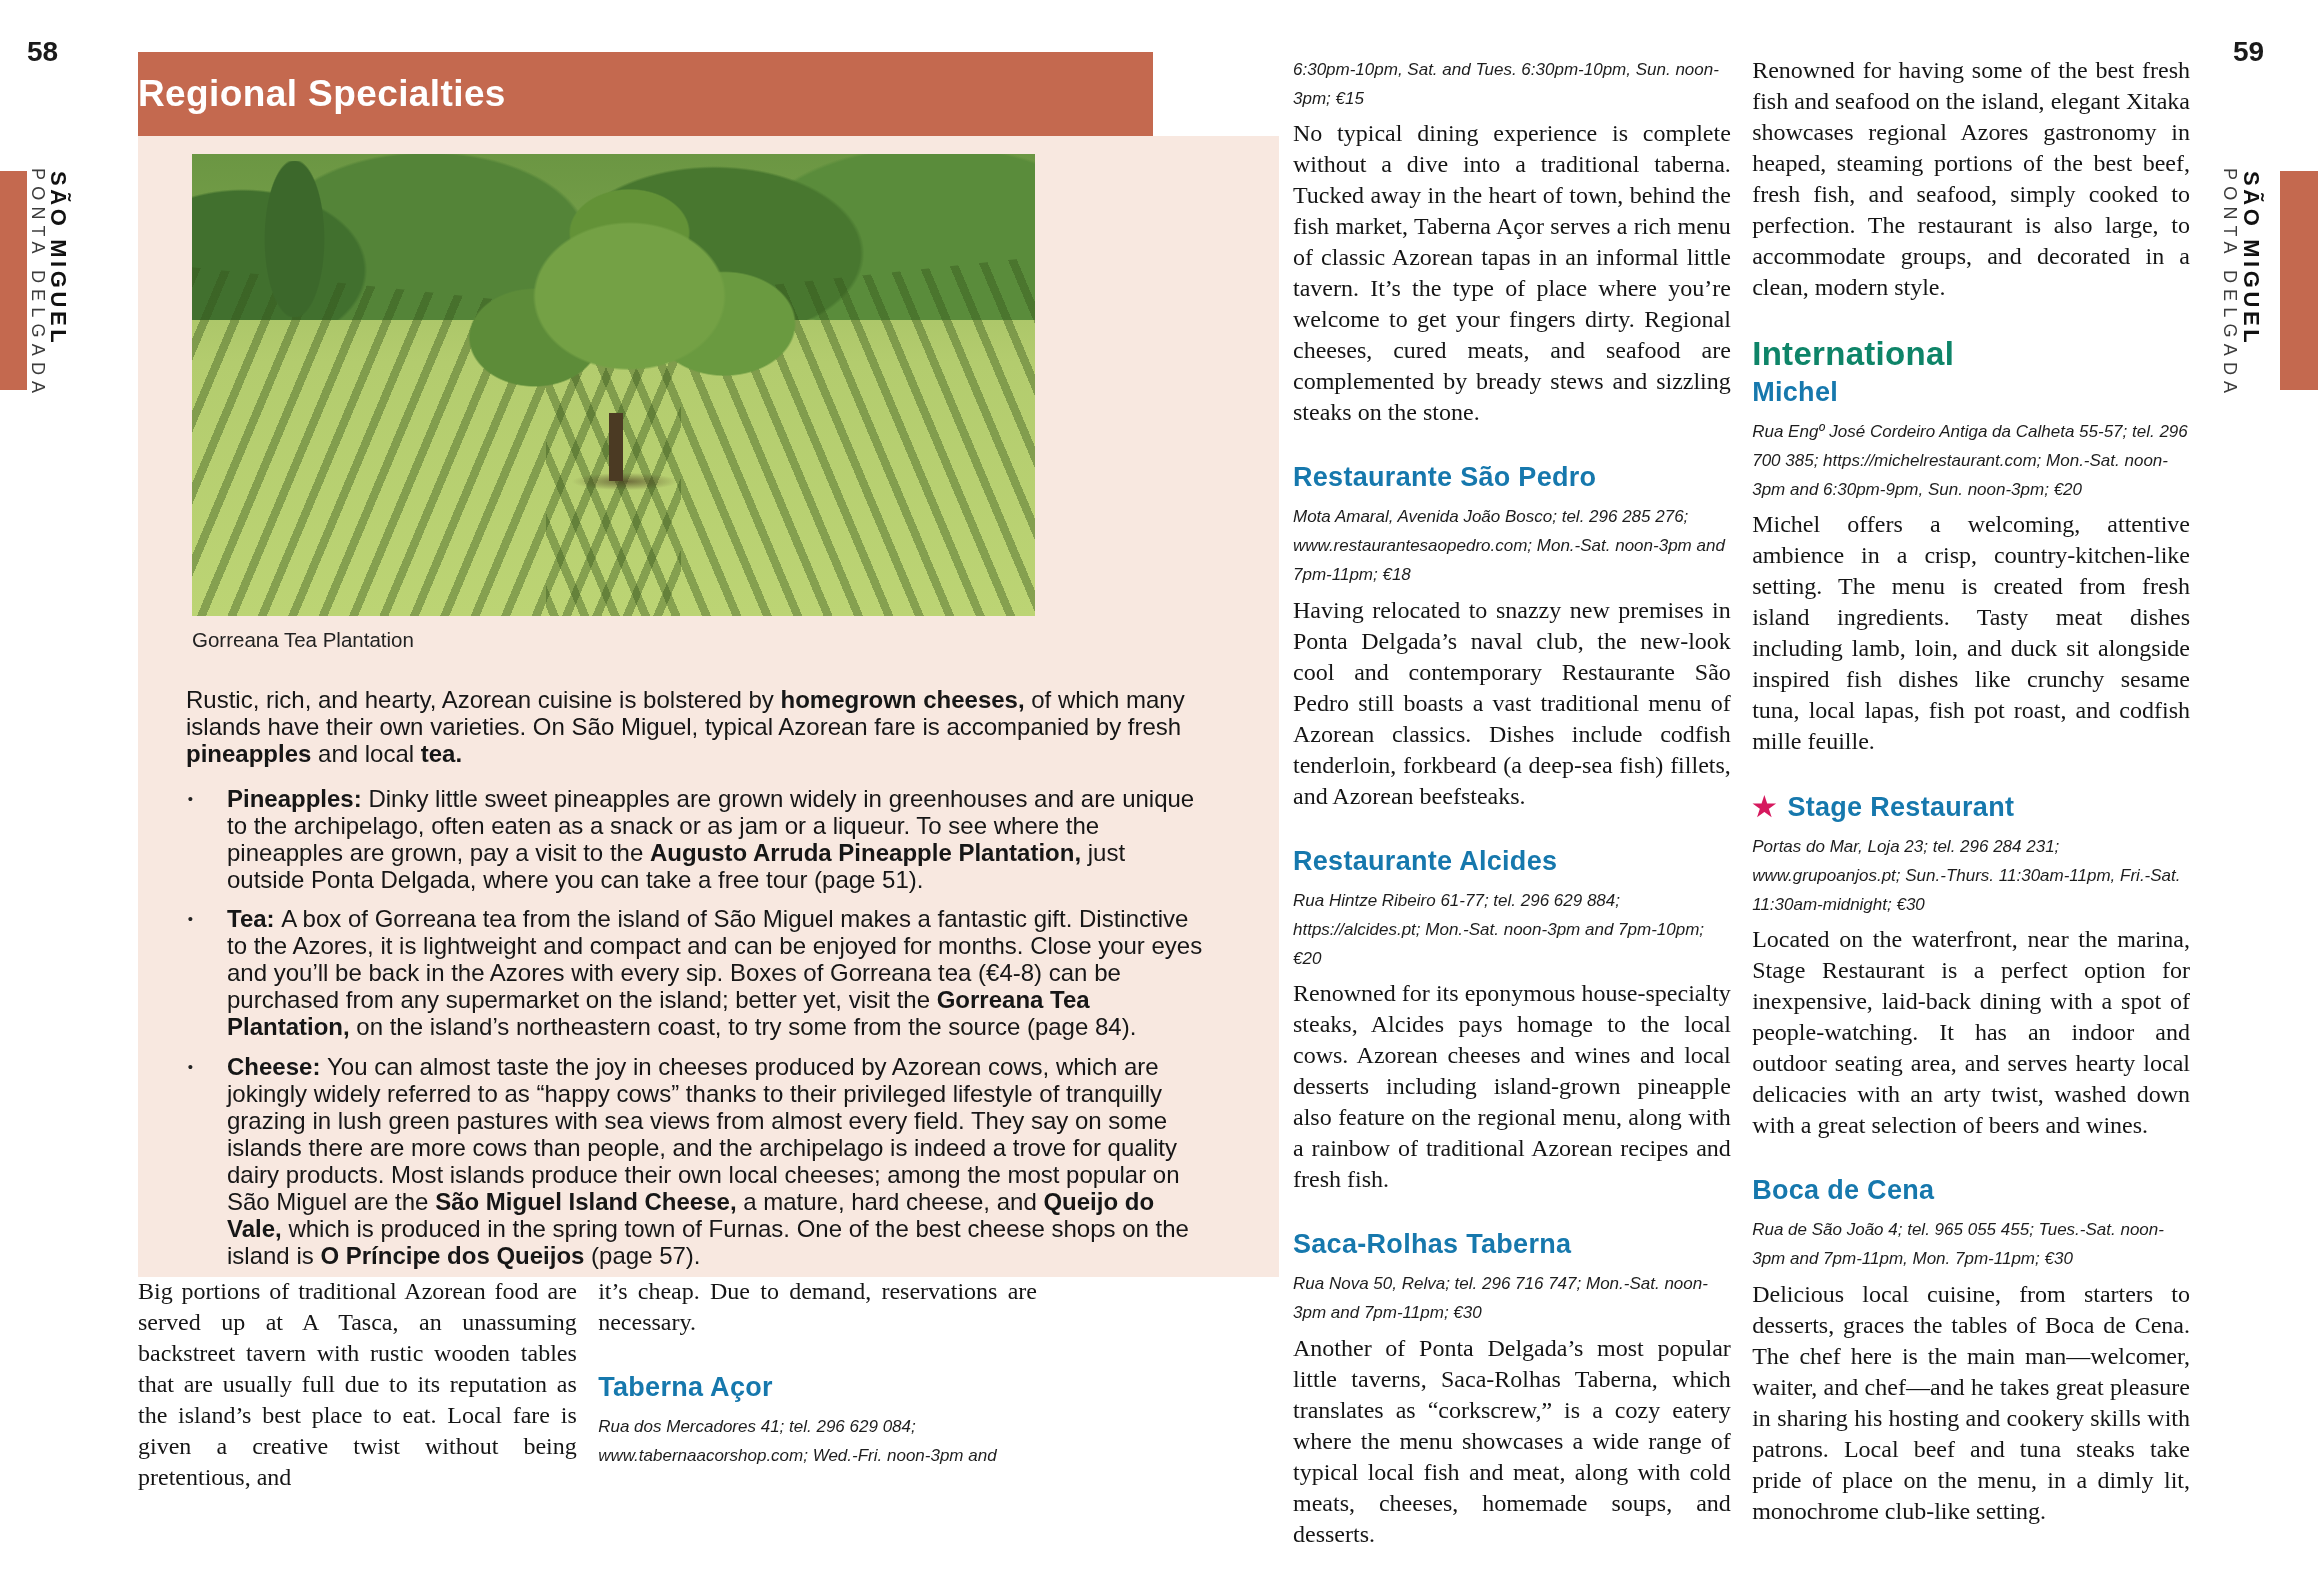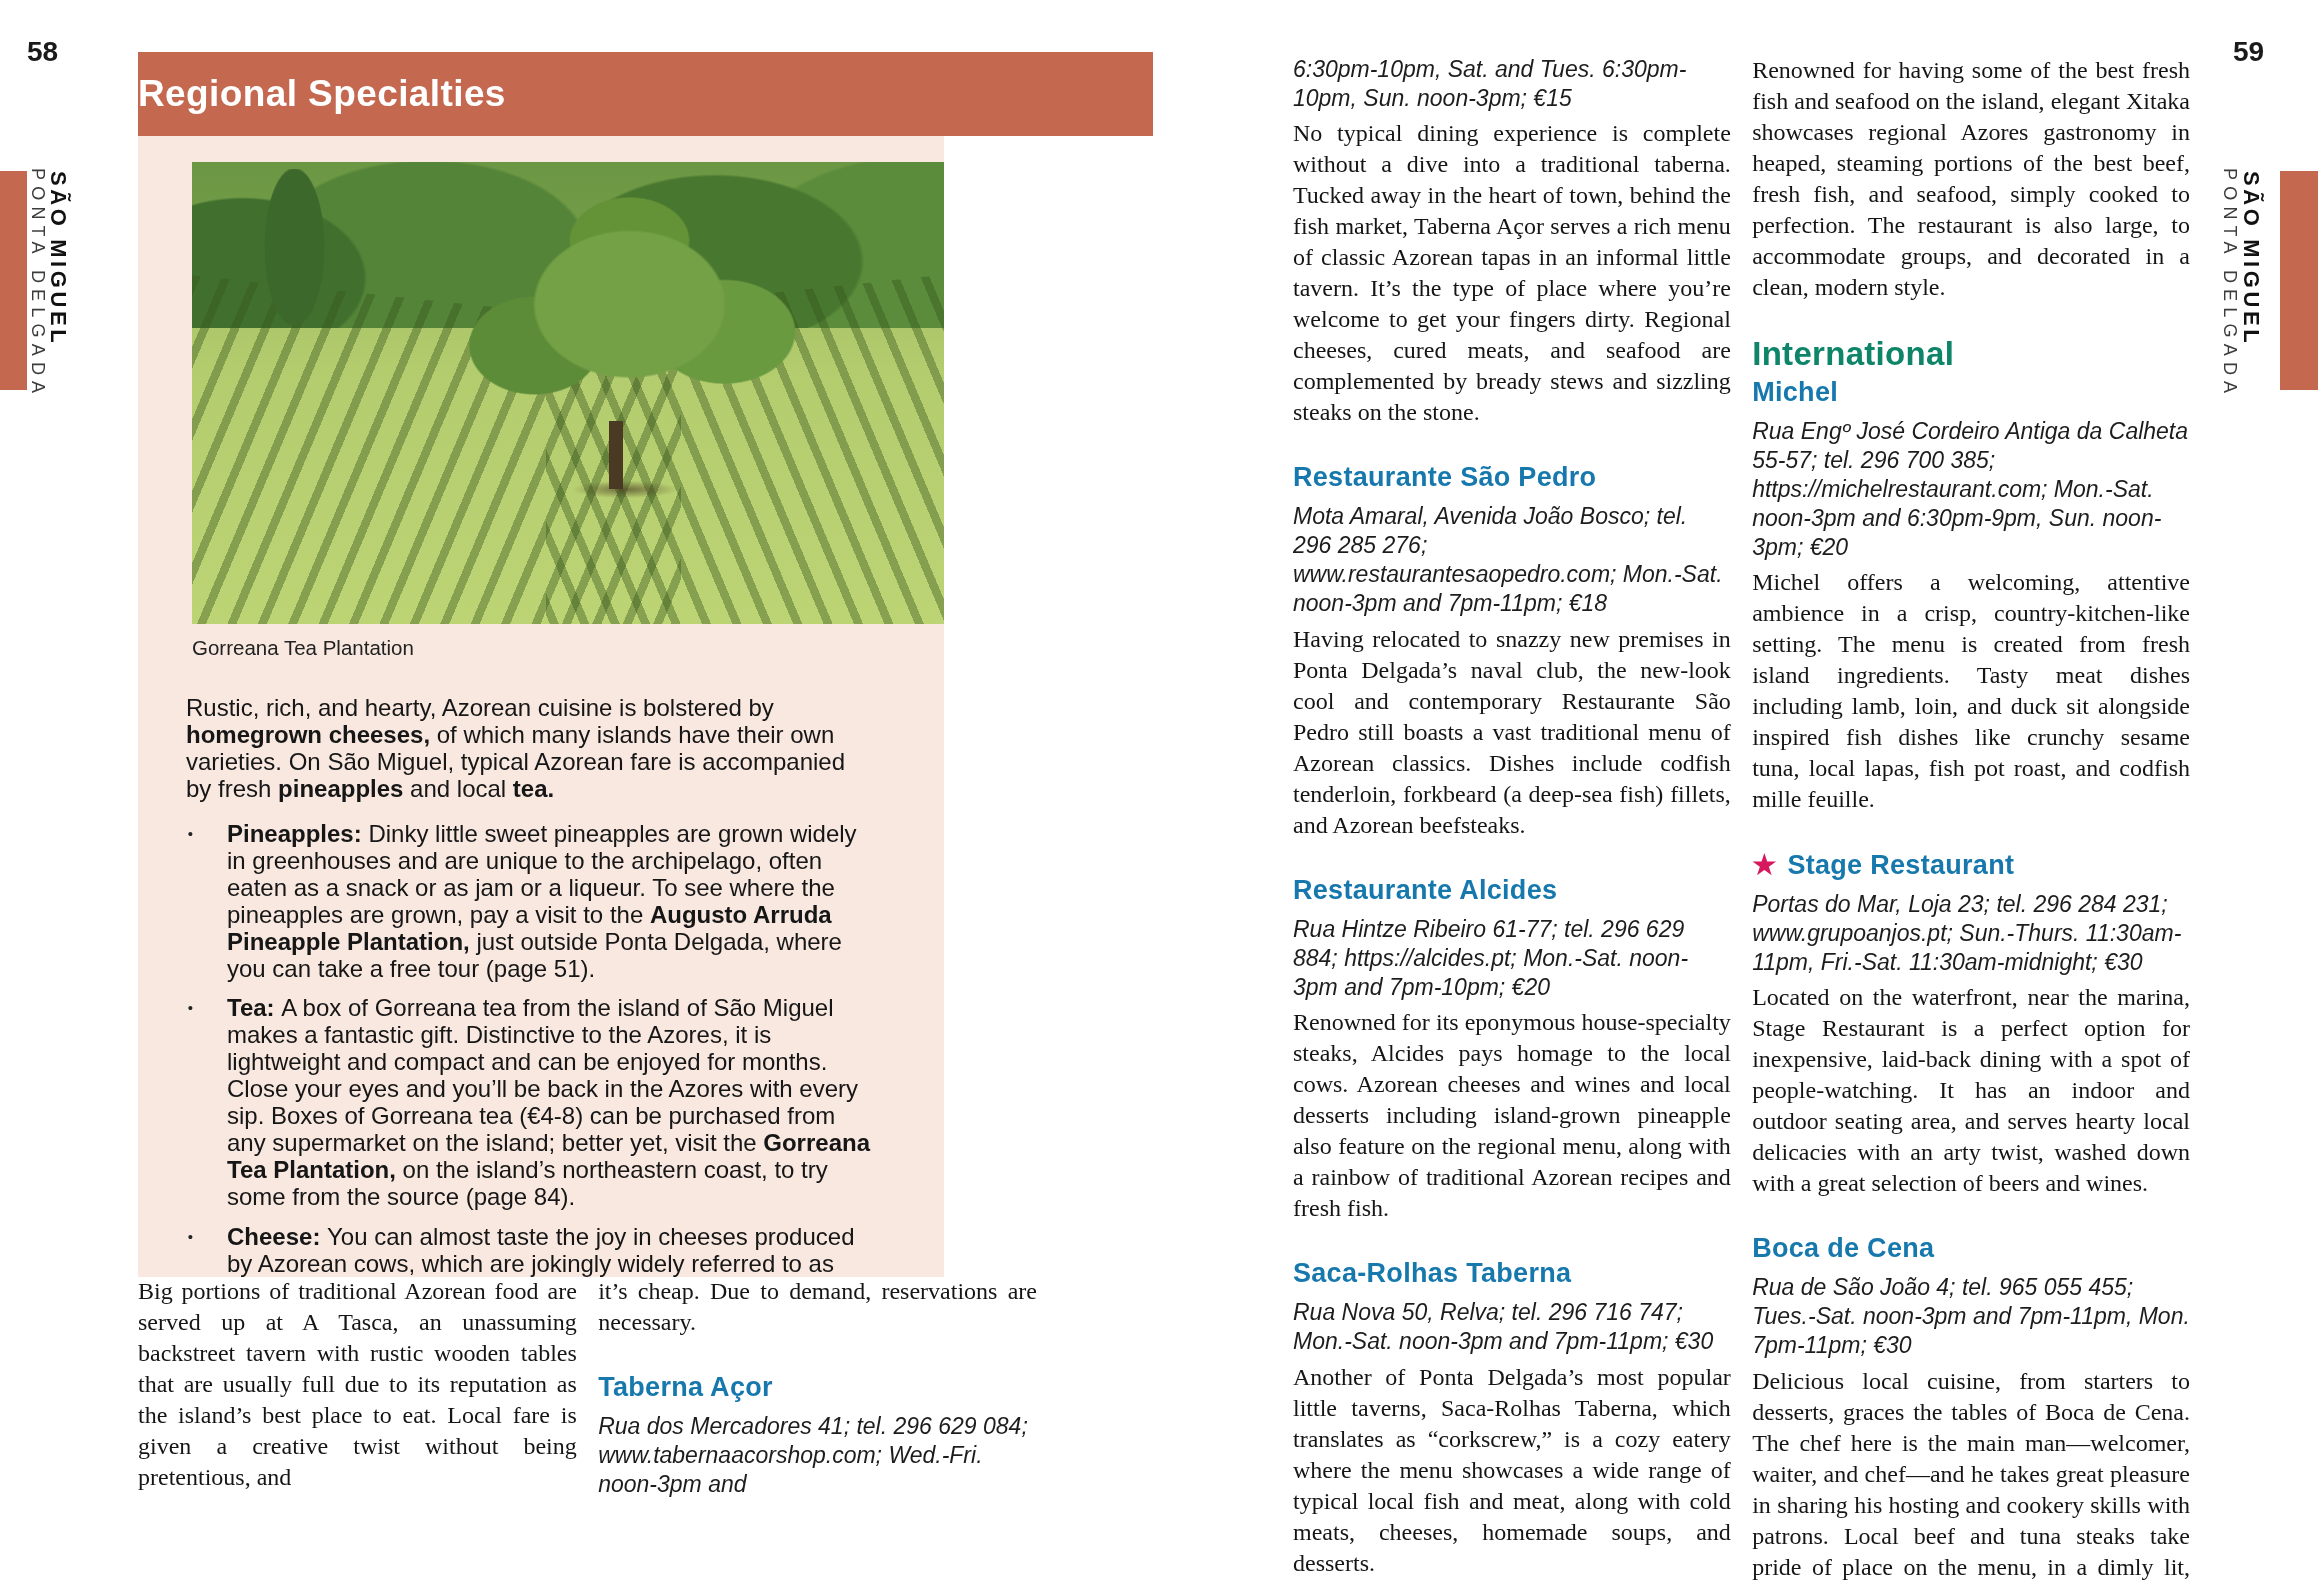--- a/index.html
+++ b/index.html
@@ -25,21 +25,21 @@
   .vtitle{top:171px;font-weight:bold;font-size:22px;letter-spacing:3.6px;color:#111;}
   .vsub{top:168px;font-size:18px;letter-spacing:6.2px;color:#3c3c3c;}
   .vtitle.left{left:45px;}
   .vsub.left{left:27px;}
   .vtitle.right{left:2238px;}
   .vsub.right{left:2219px;}
 
   
   .header-bar{position:absolute;left:138px;top:52px;width:1015px;height:84px;background:var(--accent_orange);display:flex;align-items:center;}
   .header-bar h1{color:#fff;font-size:37px;font-weight:bold;letter-spacing:0.4px;}
-  .feature-box{position:absolute;left:138px;top:136px;width:806px;height:1141px;background:var(--box_pink);padding-top:26px;overflow:hidden;}
+  .feature-box{position:absolute;left:138px;top:136px;width:1141px;height:1141px;background:var(--box_pink);padding-top:18px;overflow:hidden;}
   .photo{position:relative;width:843px;height:462px;margin-left:54px;overflow:hidden;
     background:linear-gradient(180deg,#8fae55 0%,#a3bf63 22%,#b3cc6e 45%,#bcd474 100%);}
   .forest{position:absolute;top:0;left:0;width:100%;height:36%;
     background:
       radial-gradient(ellipse 178px 116px at 6% 70%,#41702e 0 68%,transparent 70%),
       radial-gradient(ellipse 232px 134px at 28% 55%,#548438 0 68%,transparent 70%),
       radial-gradient(ellipse 214px 125px at 62% 60%,#48772f 0 68%,transparent 70%),
       radial-gradient(ellipse 268px 143px at 88% 55%,#5a8c3b 0 68%,transparent 70%),
       linear-gradient(180deg,#6b9643,#7fa74d);}
   .rows-left{position:absolute;left:0;top:30%;width:58%;height:78%;transform:skewY(6deg);
@@ -60,21 +60,21 @@
   .caption{margin:11.6px 0 0 54px;font-size:20.5px;color:#222;}
   .box-text{font-size:24px;line-height:27px;color:#161616;}
   .intro{margin:34px 71px 0 48px;}
   .b{font-weight:bold;}
   ul.bullets{list-style:none;margin:18px 70px 0 48px;}
   ul.bullets li{position:relative;padding-left:41px;margin-bottom:12.5px;}
   ul.bullets li::before{content:"•";position:absolute;left:1.8px;top:0;font-size:15px;color:#222;}
 
   
   .serif{font-family:"Liberation Serif",serif;font-size:24px;line-height:31px;text-align:justify;color:#151515;}
-  .details{font-style:italic;font-size:23px;line-height:29px;color:#1d1d1d;margin-bottom:5.4px;}
+  .details{font-style:italic;font-size:17px;line-height:29px;color:#1d1d1d;margin-bottom:5.4px;}
   .listing-name{font-size:27px;font-weight:bold;color:var(--heading_blue);margin:34px 0 9px;letter-spacing:0.3px;}
   .section-head{font-size:33px;font-weight:bold;color:var(--section_teal);margin:32px 0 3.6px;letter-spacing:0.3px;}
   .section-head + .listing-name{margin-top:3.6px;}
   .star{color:var(--star_pink);font-size:27px;margin-right:10.7px;}
   .bottom-cols{position:absolute;left:138px;top:1276px;width:899px;display:flex;gap:21.4px;}
   .bottom-cols .col{width:439px;}
   .right-cols{position:absolute;left:1293px;top:55px;width:897px;display:flex;gap:21.4px;}
   .right-cols .col{width:438px;}
 </style>
 </head>

